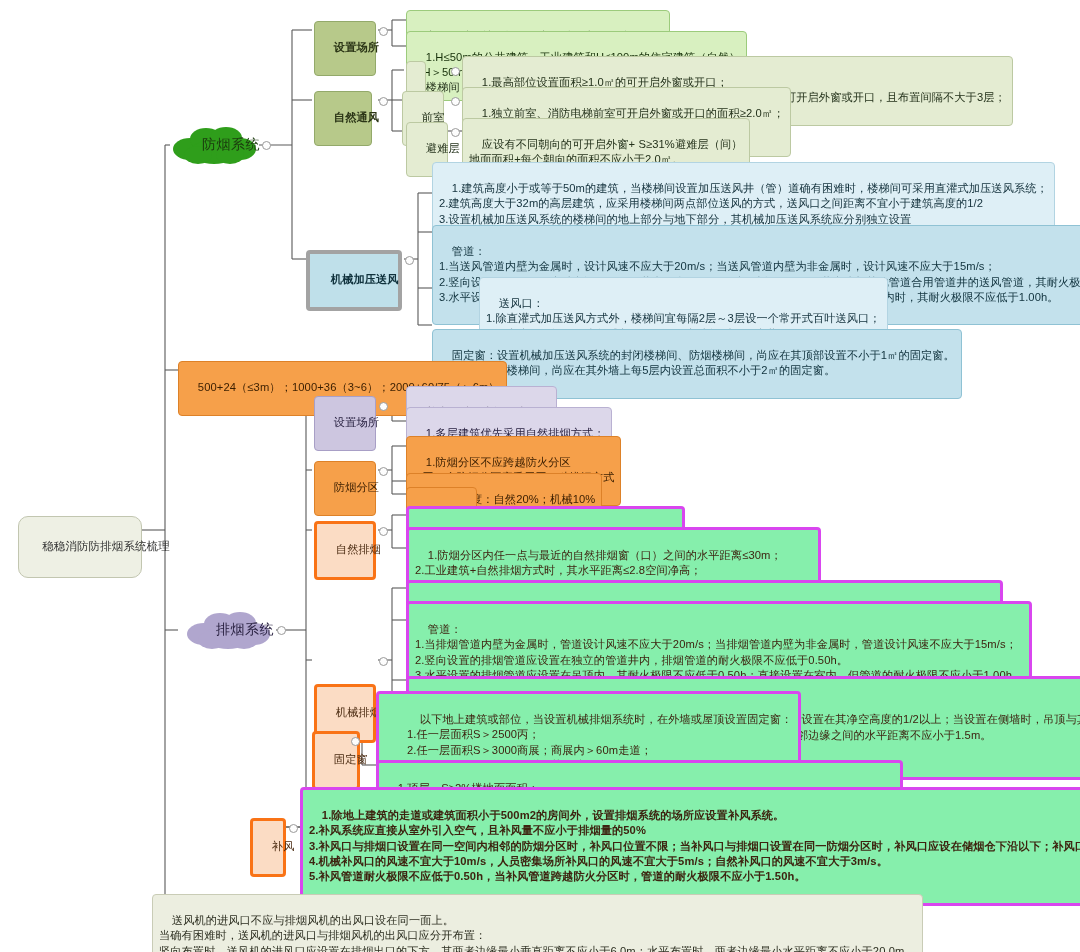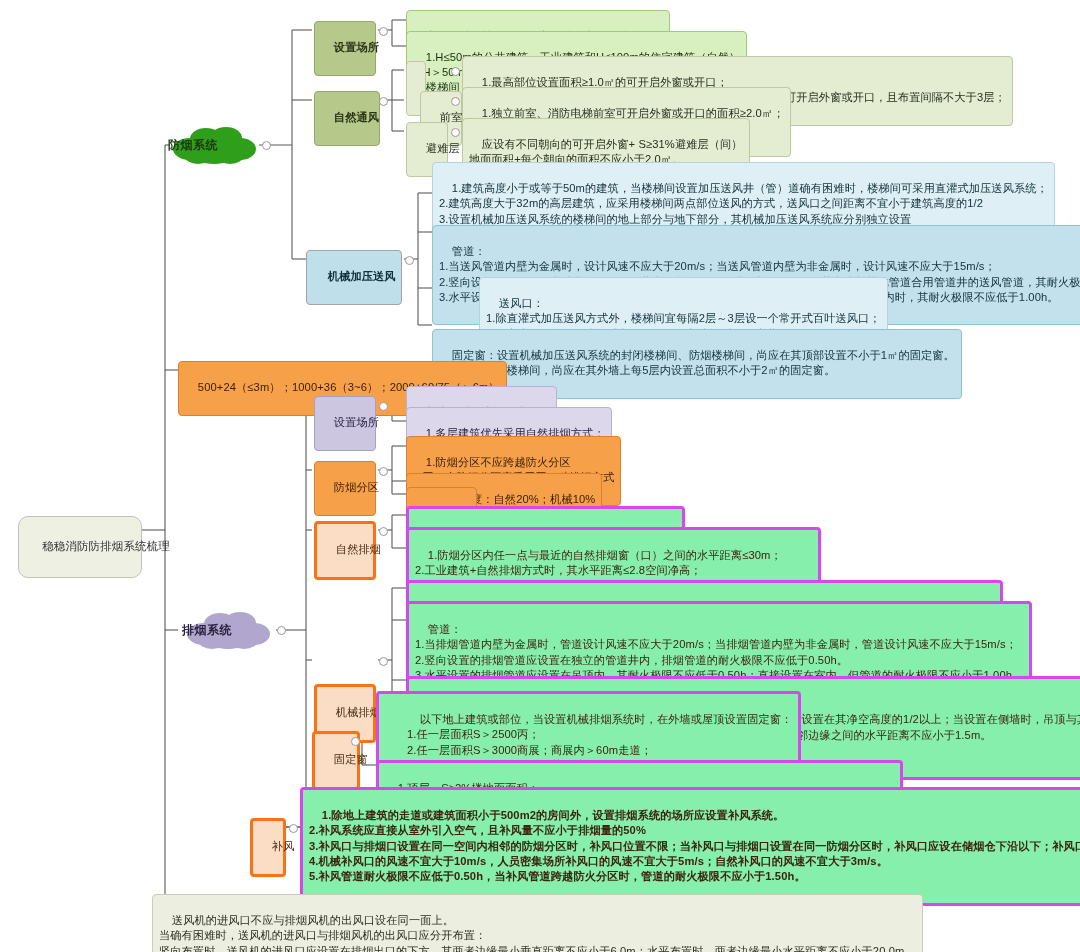--- a/index.html
+++ b/index.html
@@ -58,21 +58,21 @@
     border: 1px solid #bcc9a2;
     color: #23311a;
   }
   .t-green-bright {
     background: #d8f0c0;
     border: 1px solid #9ccb7c;
     color: #17310a;
   }
   .t-blue-label {
     background: #bfe0ea;
-    border: 1px solid #a3a3a3;
+    border: 4px solid #a3a3a3;
     color: #10323d;
     font-weight: bold;
     padding-left: 8px;
   }
   .t-blue-soft {
     background: #deeff6;
     border: 1px solid #b2d4e2;
     color: #12303b;
   }
   .t-blue-mid {
@@ -110,23 +110,23 @@
     border: 1px solid #c9ccb6;
     color: #2c2e20;
   }
   .bold-text { font-weight: bold; }
 
   
   .cloud {
     position: absolute;
     display: flex;
     align-items: center;
-    justify-content: flex-start;
-    font-size: 12px;
-    font-weight: bold;
+    justify-content: flex-end;
+    font-size: 14px;
+    font-weight: normal;
     color: #1b3a0e;
   }
   .cloud svg { position: absolute; left: 0; top: 0; }
   .cloud .cloud-label {
     position: relative;
     z-index: 2;
     letter-spacing: 0.5px;
   }
   .cloud.purple .cloud-label { color: #2a2242; }
 
@@ -250,35 +250,35 @@
   <div class="handle" style="left:379px; top:27px;"></div>
 
   <div class="node t-green-bright" style="left:406px; top:10px;">
     <span>安全区域（楼梯间、前室、避难走道、避难层）</span>
   </div>
   <div class="node t-green-bright" style="left:406px; top:31px;">
     <span>1.H≤50m的公共建筑、工业建筑和H≤100m的住宅建筑（自然）
 2.H＞50m的公共建筑、工业建筑和H＞100m的住宅建筑（机械）</span>
   </div>
 
-  <div class="node t-green-label" style="left:314px; top:91px; width:66px; text-align:center;">
+  <div class="node t-green-label" style="left:314px; top:91px; width:58px; text-align:center;">
     <span>自然通风</span>
   </div>
   <div class="handle" style="left:379px; top:97px;"></div>
 
   <div class="node t-green-soft" style="left:406px; top:61px; width:20px; text-align:left;">
     <span>楼梯间</span>
   </div>
   <div class="handle" style="left:451px; top:67px;"></div>
   <div class="node t-green-soft" style="left:462px; top:56px;">
     <span>1.最高部位设置面积≥1.0㎡的可开启外窗或开口；
 2.H＞10m时，还应在楼梯间的外墙上每 5层内设置S总≥2.0㎡的可开启外窗或开口，且布置间隔不大于3层；</span>
   </div>
 
-  <div class="node t-green-soft" style="left:420px; top:91px; width:42px; text-align:center;">
+  <div class="node t-green-soft" style="left:402px; top:91px; width:42px; text-align:center;">
     <span>前室</span>
   </div>
   <div class="handle" style="left:451px; top:97px;"></div>
   <div class="node t-green-soft" style="left:462px; top:87px;">
     <span>1.独立前室、消防电梯前室可开启外窗或开口的面积≥2.0㎡；
 2.共用前室、合用前室≥3.0㎡。</span>
   </div>
 
   <div class="node t-green-soft" style="left:406px; top:122px; width:42px; text-align:center;">
     <span>避难层</span>

